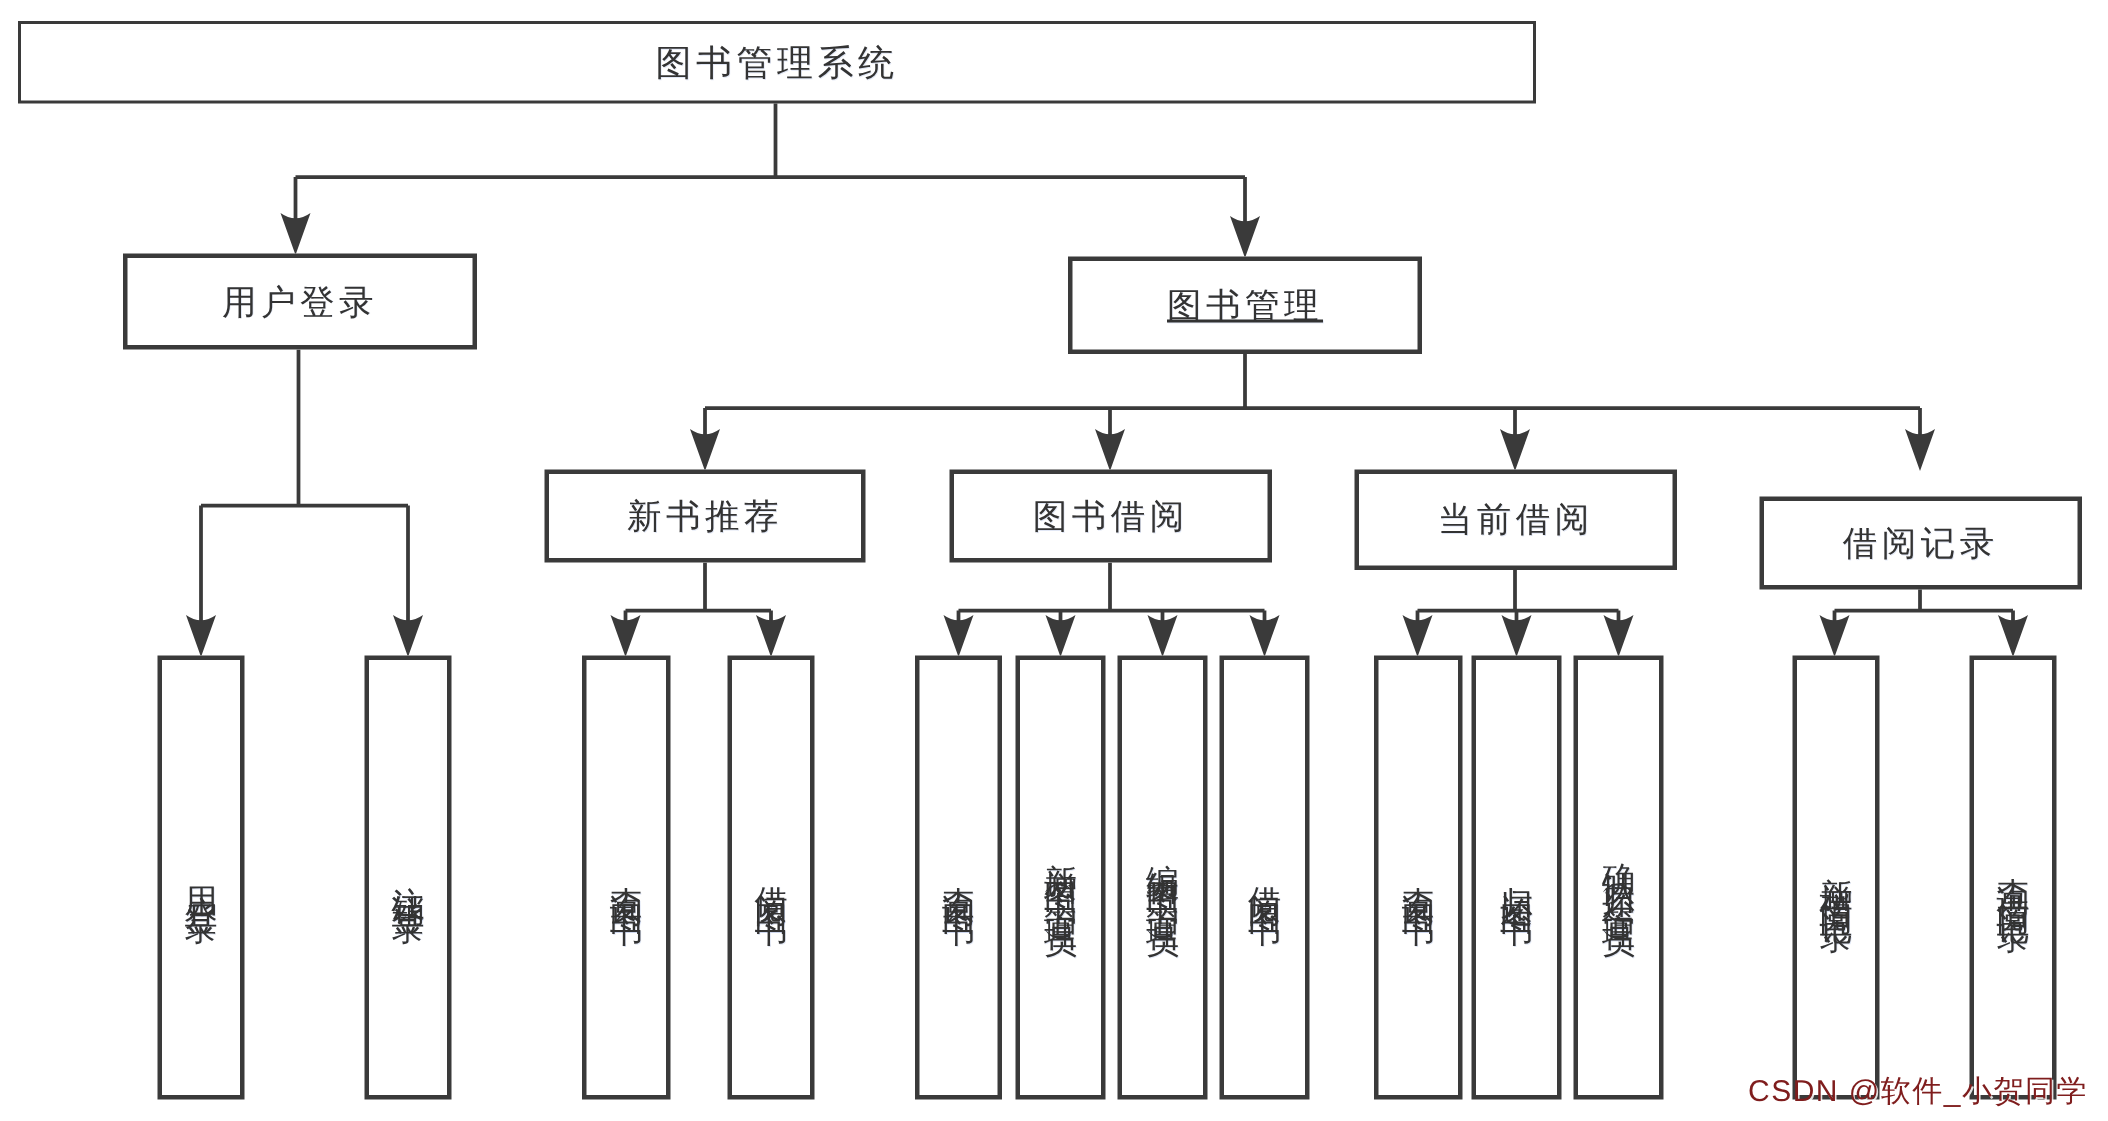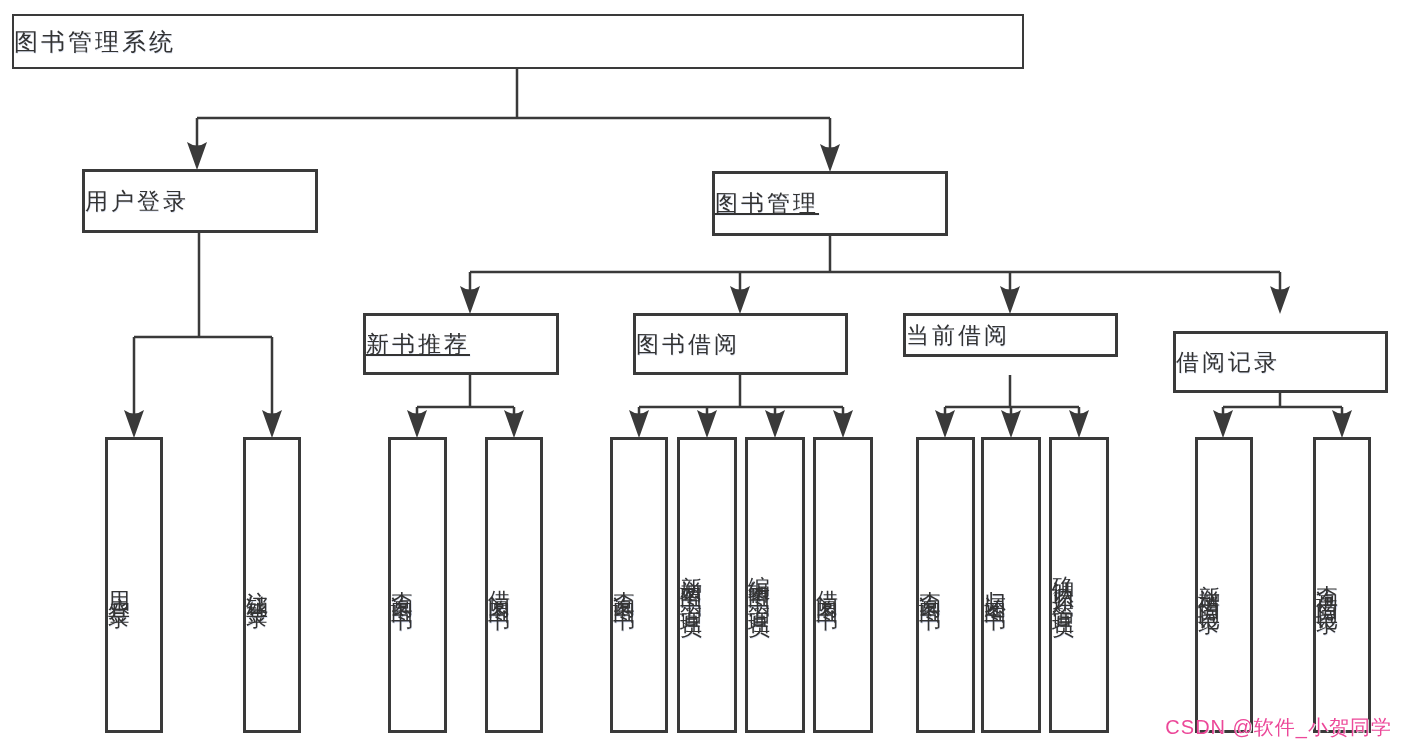--- a/index.html
+++ b/index.html
@@ -9,21 +9,21 @@
     background:#ffffff;
     font-family:"Liberation Sans","DejaVu Sans",sans-serif;
     overflow:hidden;
   }
   #connectors{position:absolute;left:0;top:0;width:1405px;height:747px;}
   .node{
     position:absolute;
     box-sizing:border-box;
     border:3px solid #3a3a3a;
     background:#ffffff;
-    display:flex;align-items:center;justify-content:flex-start;
+    display:flex;align-items:center;justify-content:center;
     color:#333333;
   }
   .node.root{border-width:2.5px;}
   .hlabel{
     font-size:23px;
     letter-spacing:3px;
     white-space:nowrap;
     text-shadow:0.5px 0.5px 0 rgba(90,120,200,0.18);
   }
   .root .hlabel{font-size:24px;}
@@ -32,21 +32,21 @@
     font-size:22px;
     letter-spacing:6px;
     line-height:1;
     color:#333333;
     text-shadow:0.5px 0.5px 0 rgba(90,120,200,0.18);
   }
   #watermark{
     position:absolute;
     right:13px;bottom:6px;
     font-size:20px;
-    color:#ec4899;
+    color:#7f1d1d;
     letter-spacing:1px;
     text-shadow:1px 1px 0 rgba(255,255,255,0.85);
     white-space:nowrap;
     z-index:10;
   }
 </style>
 </head>
 <body>
 
 <div id="canvas">
@@ -110,27 +110,27 @@
     <span class="hlabel">图书管理系统</span>
   </div>
 
   <div class="node" style="left:82px;top:169px;width:236px;height:64px;">
     <span class="hlabel">用户登录</span>
   </div>
   <div class="node" style="left:712px;top:171px;width:236px;height:65px;text-decoration:underline;">
     <span class="hlabel">图书管理</span>
   </div>
 
-  <div class="node" style="left:363px;top:313px;width:196px;height:62px;text-decoration:underline;">
+  <div class="node" style="left:363px;top:313px;width:214px;height:62px;">
     <span class="hlabel">新书推荐</span>
   </div>
   <div class="node" style="left:633px;top:313px;width:215px;height:62px;">
     <span class="hlabel">图书借阅</span>
   </div>
-  <div class="node" style="left:903px;top:313px;width:215px;height:44px;">
+  <div class="node" style="left:903px;top:313px;width:215px;height:67px;">
     <span class="hlabel">当前借阅</span>
   </div>
   <div class="node" style="left:1173px;top:331px;width:215px;height:62px;">
     <span class="hlabel">借阅记录</span>
   </div>
 
   <div class="node leaf" style="left:105px;top:437px;width:58px;height:296px;">
     <span class="vlabel">用户登录</span>
   </div>
   <div class="node leaf" style="left:243px;top:437px;width:58px;height:296px;">

